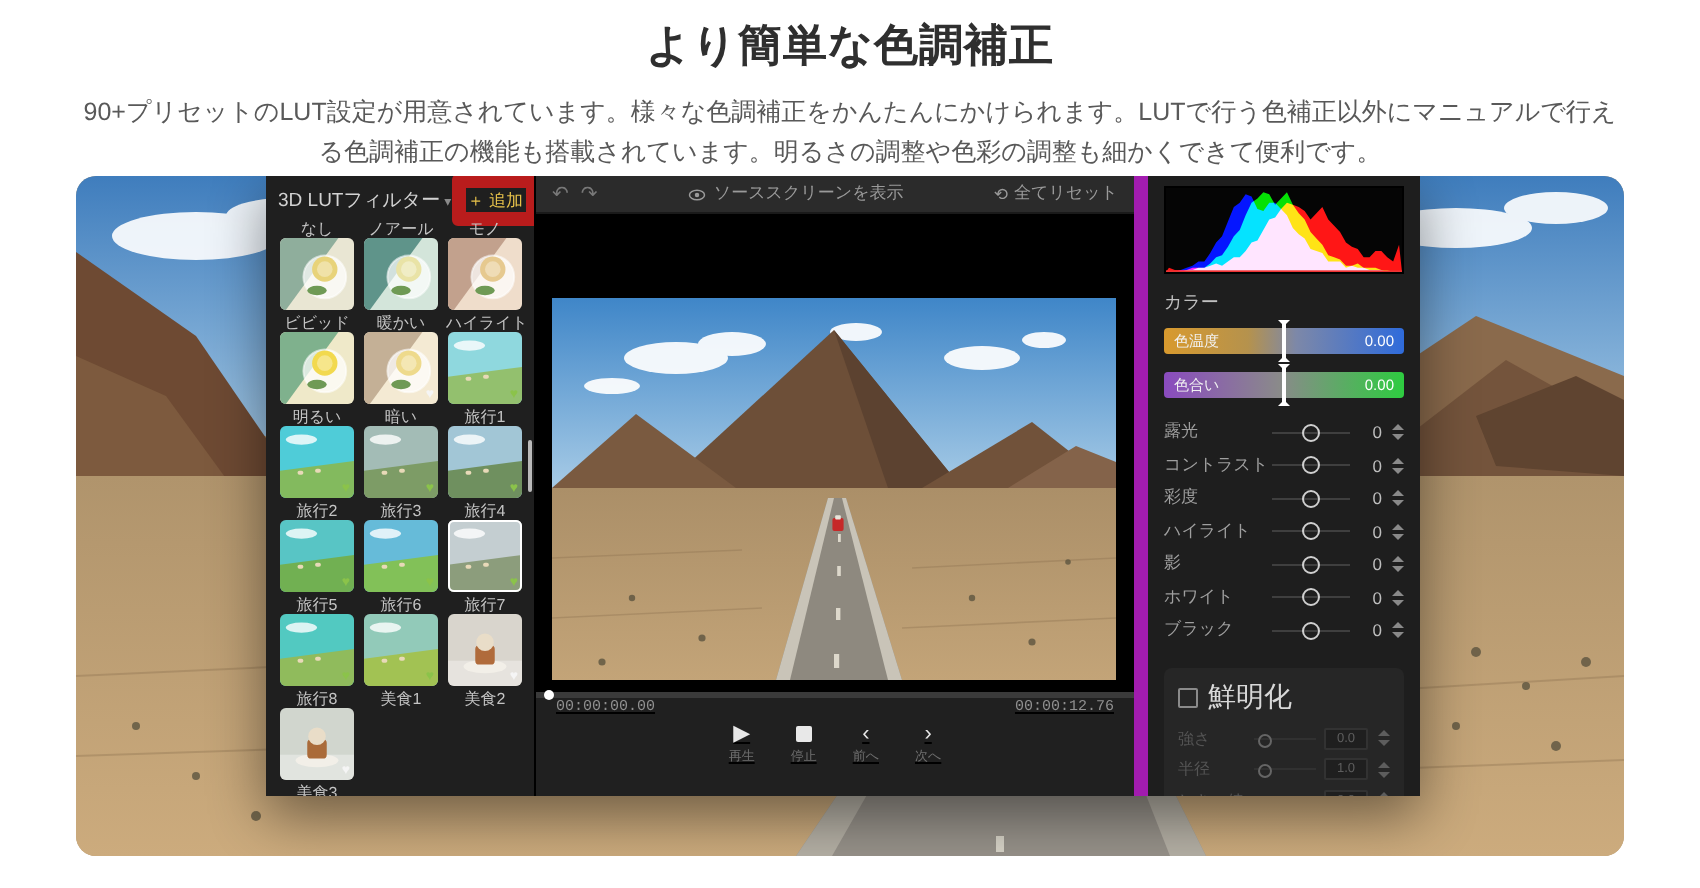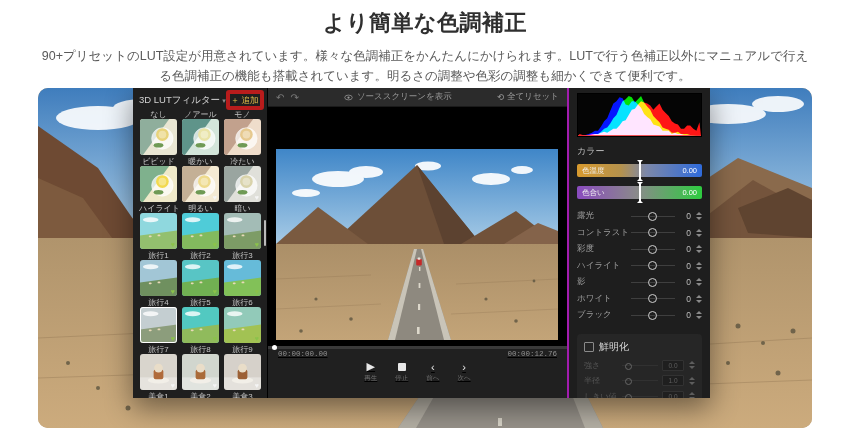--- a/index.html
+++ b/index.html
@@ -14,21 +14,21 @@
   .hero svg.bg{position:absolute;inset:0;display:block;}
   
   .editor{position:absolute;left:95px;top:0;width:577px;height:310px;display:flex;
     background:#181818;border-radius:0 0 4px 4px;box-shadow:0 10px 28px rgba(0,0,0,.45);font-size:9px;}
   
   .lut{width:135px;background:#1f1f1f;border-right:1px solid #000;box-sizing:border-box;
     padding:4px 6px 0 6px;position:relative;overflow:hidden;flex:none;}
   .lut-head{display:flex;align-items:center;justify-content:space-between;height:16px;}
   .lut-title{color:#d2d2d2;font-size:9.5px;white-space:nowrap;}
   .lut-caret{color:#8a8a8a;font-size:7px;margin-left:2px;}
-  .add-btn{border:4px solid #b91c1c;color:#e6c14a;background:transparent;border-radius:3px;
+  .add-btn{border:7px solid #b91c1c;color:#e6c14a;background:transparent;border-radius:3px;
     font-size:8.5px;padding:1px 1px;line-height:1.2;cursor:pointer;white-space:nowrap;}
   .grid{display:grid;grid-template-columns:repeat(3,39px);column-gap:3px;row-gap:0;}
   .cell{width:39px;}
   .cell .plabel{display:block;text-align:center;color:#c4c4c4;font-size:8px;height:9px;
     line-height:9px;margin-top:2px;white-space:nowrap;overflow:hidden;}
   .thumb{position:relative;width:37px;height:36px;margin:0 auto;border-radius:3px;overflow:hidden;background:#444;}
   .thumb.selected{outline:1.5px solid #fff;outline-offset:-1px;}
   .thumb .heart{position:absolute;right:2px;bottom:1px;font-size:7px;line-height:7px;}
   .lut-scroll{position:absolute;right:1px;top:132px;width:2px;height:26px;background:#d6d6d6;border-radius:2px;opacity:.85;}
   
@@ -46,21 +46,21 @@
   .scrub .dot{position:absolute;left:4px;top:-1px;width:5px;height:5px;border-radius:50%;background:#fff;}
   .times{display:flex;justify-content:space-between;padding:4px 10px 0;
     font-family:"Liberation Mono","DejaVu Sans Mono",monospace;font-size:7.5px;color:#8f8f8f;}
   .transport{display:flex;justify-content:center;gap:18px;margin-top:2px;}
   .tbtn{background:none;border:none;padding:0;display:flex;flex-direction:column;align-items:center;
     gap:1px;cursor:pointer;color:#fff;}
   .tbtn .glyph{height:13px;display:flex;align-items:center;justify-content:center;font-size:11px;color:#e8e8e8;}
   .tbtn .glyph .sq{width:8px;height:8px;background:#e8e8e8;border-radius:1px;}
   .tbtn .tlabel{font-size:6.5px;color:#6f6f6f;}
   
-  .props{flex:1;background:#1e1e1e;border-left:2px solid #a21caf;box-sizing:border-box;
+  .props{flex:1;background:#1e1e1e;border-left:7px solid #a21caf;box-sizing:border-box;
     padding:5px 8px;color:#9f9f9f;overflow:hidden;}
   .histo-box{background:#050505;border:1px solid #000;height:42px;margin-bottom:8px;}
   .histo{width:100%;height:100%;display:block;}
   .sec-title{color:#c0c0c0;font-size:9px;margin:2px 0 6px;}
   .gslider{position:relative;height:13px;border-radius:2px;margin-bottom:9px;cursor:pointer;}
   .gslider.temp{background:linear-gradient(to right,#d89a2e,#b5924d 35%,#7d88a8 55%,#2f6bdb);}
   .gslider.tint{background:linear-gradient(to right,#8a4bbf,#8a8a8a 48%,#2ecc40);}
   .gslider .slabel{position:absolute;left:5px;top:2px;font-size:7.5px;color:#f2f2f2;}
   .gslider .svalue{position:absolute;right:5px;top:2px;font-size:7.5px;color:#fff;}
   .ghandle{position:absolute;left:50%;top:-3px;bottom:-3px;width:2px;background:#fff;transform:translateX(-1px);}
@@ -74,21 +74,21 @@
   .adj-track .line{position:absolute;left:0;right:0;top:4px;height:1px;background:#3f3f3f;}
   .adj-track .knob{position:absolute;left:50%;top:0;width:7px;height:7px;border:1.5px solid #cfcfcf;
     border-radius:50%;transform:translateX(-5px);background:transparent;}
   .adj-val{width:12px;text-align:right;color:#bdbdbd;font-size:8.5px;flex:none;}
   .stepper{display:flex;flex-direction:column;gap:2px;width:7px;align-items:center;flex:none;cursor:pointer;}
   .tri-up{width:0;height:0;border-left:3px solid transparent;border-right:3px solid transparent;border-bottom:3.5px solid #8a8a8a;}
   .tri-dn{width:0;height:0;border-left:3px solid transparent;border-right:3px solid transparent;border-top:3.5px solid #8a8a8a;}
   .sharpen-card{margin-top:10px;background:#262626;border-radius:4px;padding:6px 7px 4px;}
   .chk-row{display:flex;align-items:center;gap:5px;margin-bottom:4px;cursor:pointer;}
   .chk{width:8px;height:8px;border:1px solid #8a8a8a;border-radius:1px;background:transparent;}
-  .chk-label{color:#d8d8d8;font-size:10px;}
+  .chk-label{color:#d8d8d8;font-size:14px;}
   .p-row{display:flex;align-items:center;height:15.5px;gap:4px;opacity:.55;}
   .p-label{width:34px;font-size:8px;color:#7a7a7a;flex:none;}
   .p-track{flex:1;position:relative;height:7px;}
   .p-track .line{position:absolute;left:0;right:0;top:3px;height:1px;background:#3a3a3a;}
   .p-track .knob{position:absolute;left:8%;top:1px;width:5px;height:5px;border:1px solid #9a9a9a;border-radius:50%;}
   .p-box{width:20px;height:9px;border:1px solid #3d3d3d;background:#1a1a1a;color:#8a8a8a;
     font-size:6.5px;text-align:center;line-height:9px;flex:none;border-radius:1px;}
 </style>
 </head>
 <body>
@@ -210,31 +210,20 @@
               <div class="thumb"><svg viewBox="0 0 38 37" width="37" height="36" preserveAspectRatio="none">
                   <rect width="38" height="37" fill="#f4ead3"></rect>
                   <polygon points="0,0 30,0 3,37 0,37" fill="#c4b096"></polygon>
                   <circle cx="23" cy="20" r="11" fill="rgba(255,255,255,0.72)" stroke="rgba(255,255,255,0.55)" stroke-width="1"></circle>
                   <circle cx="23" cy="16" r="6.5" fill="#eeda8c"></circle>
                   <circle cx="23" cy="16" r="4" fill="rgba(255,255,255,0.35)"></circle>
                   <ellipse cx="19" cy="27" rx="5" ry="2.4" fill="#6f9a55"></ellipse>
                 </svg><span class="heart" style="color: rgb(245, 245, 245);">♥</span></div>
             </div>
             <div class="cell">
-              <span class="plabel">冷たい</span>
-              <div class="thumb"><svg viewBox="0 0 38 37" width="37" height="36" preserveAspectRatio="none">
-                  <rect width="38" height="37" fill="#e0e0da"></rect>
-                  <polygon points="0,0 30,0 3,37 0,37" fill="#9aa5a0"></polygon>
-                  <circle cx="23" cy="20" r="11" fill="rgba(255,255,255,0.72)" stroke="rgba(255,255,255,0.55)" stroke-width="1"></circle>
-                  <circle cx="23" cy="16" r="6.5" fill="#d9d3ab"></circle>
-                  <circle cx="23" cy="16" r="4" fill="rgba(255,255,255,0.35)"></circle>
-                  <ellipse cx="19" cy="27" rx="5" ry="2.4" fill="#6f9a55"></ellipse>
-                </svg><span class="heart" style="color: rgb(245, 245, 245);">♥</span></div>
-            </div>
-            <div class="cell">
               <span class="plabel">ハイライト</span>
               <div class="thumb"><svg viewBox="0 0 38 37" width="37" height="36" preserveAspectRatio="none">
                   <rect width="38" height="37" fill="#8fd8de"></rect>
                   <ellipse cx="11" cy="7" rx="8" ry="2.6" fill="rgba(255,255,255,0.8)"></ellipse>
                   <polygon points="0,23 38,18 38,37 0,37" fill="#93c06e"></polygon>
                   <rect x="9" y="23" width="3" height="2" rx="1" fill="#e8d9b8"></rect>
                   <rect x="18" y="22" width="3" height="2" rx="1" fill="#e8d9b8"></rect>
                 </svg><span class="heart" style="color: rgb(139, 195, 74);">♥</span></div>
             </div>
             <div class="cell">
@@ -327,30 +316,20 @@
                   <circle cx="19" cy="14.5" r="4.5" fill="#e9ddc8"></circle>
                 </svg><span class="heart" style="color: rgb(245, 245, 245);">♥</span></div>
             </div>
             <div class="cell">
               <span class="plabel">旅行8</span>
               <div class="thumb"><svg viewBox="0 0 38 37" width="37" height="36" preserveAspectRatio="none">
                   <rect width="38" height="37" fill="#d1d6ce"></rect>
                   <rect y="24" width="38" height="13" fill="rgba(255,255,255,0.35)"></rect>
                   <ellipse cx="19" cy="27" rx="11" ry="3.4" fill="#f2efe8"></ellipse>
                   <rect x="14" y="16" width="10" height="10" rx="2" fill="#aa6b39"></rect>
-                  <circle cx="19" cy="14.5" r="4.5" fill="#e9ddc8"></circle>
-                </svg><span class="heart" style="color: rgb(245, 245, 245);">♥</span></div>
-            </div>
-            <div class="cell">
-              <span class="plabel">旅行9</span>
-              <div class="thumb"><svg viewBox="0 0 38 37" width="37" height="36" preserveAspectRatio="none">
-                  <rect width="38" height="37" fill="#d6d1ca"></rect>
-                  <rect y="24" width="38" height="13" fill="rgba(255,255,255,0.35)"></rect>
-                  <ellipse cx="19" cy="27" rx="11" ry="3.4" fill="#f2efe8"></ellipse>
-                  <rect x="14" y="16" width="10" height="10" rx="2" fill="#9c6035"></rect>
                   <circle cx="19" cy="14.5" r="4.5" fill="#e9ddc8"></circle>
                 </svg><span class="heart" style="color: rgb(245, 245, 245);">♥</span></div>
             </div>
             <div class="cell">
               <span class="plabel">美食1</span>
             </div>
             <div class="cell">
               <span class="plabel">美食2</span>
             </div>
             <div class="cell">

